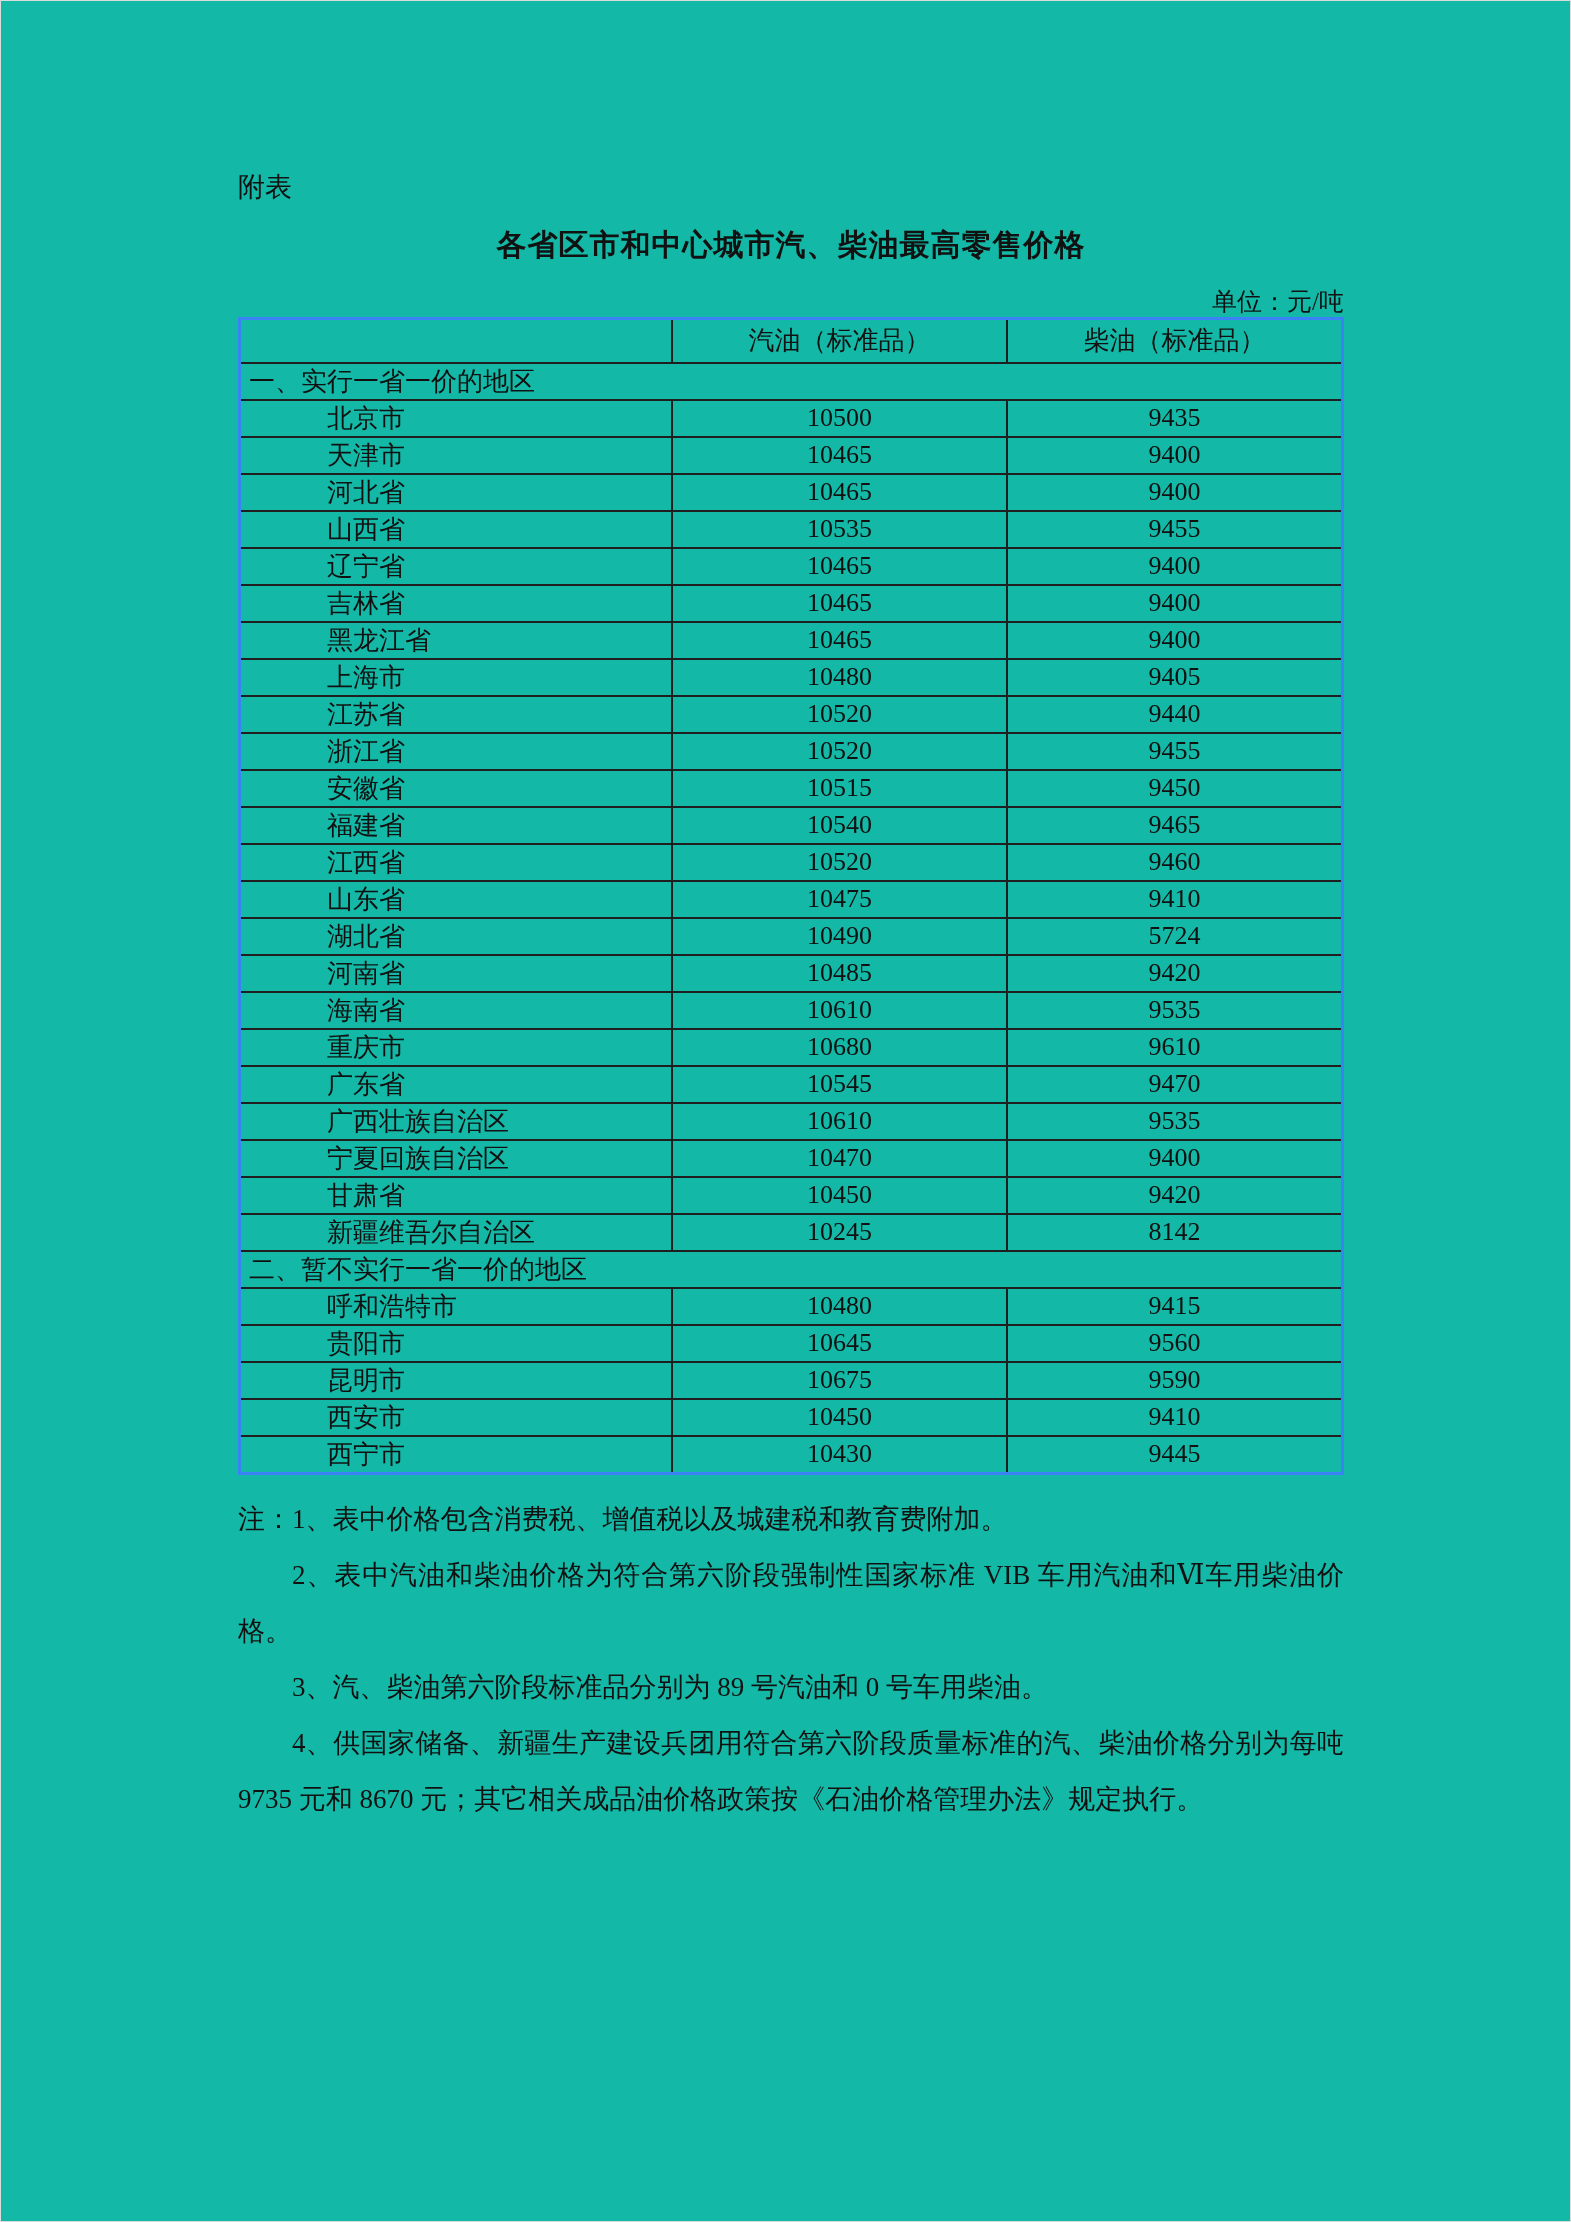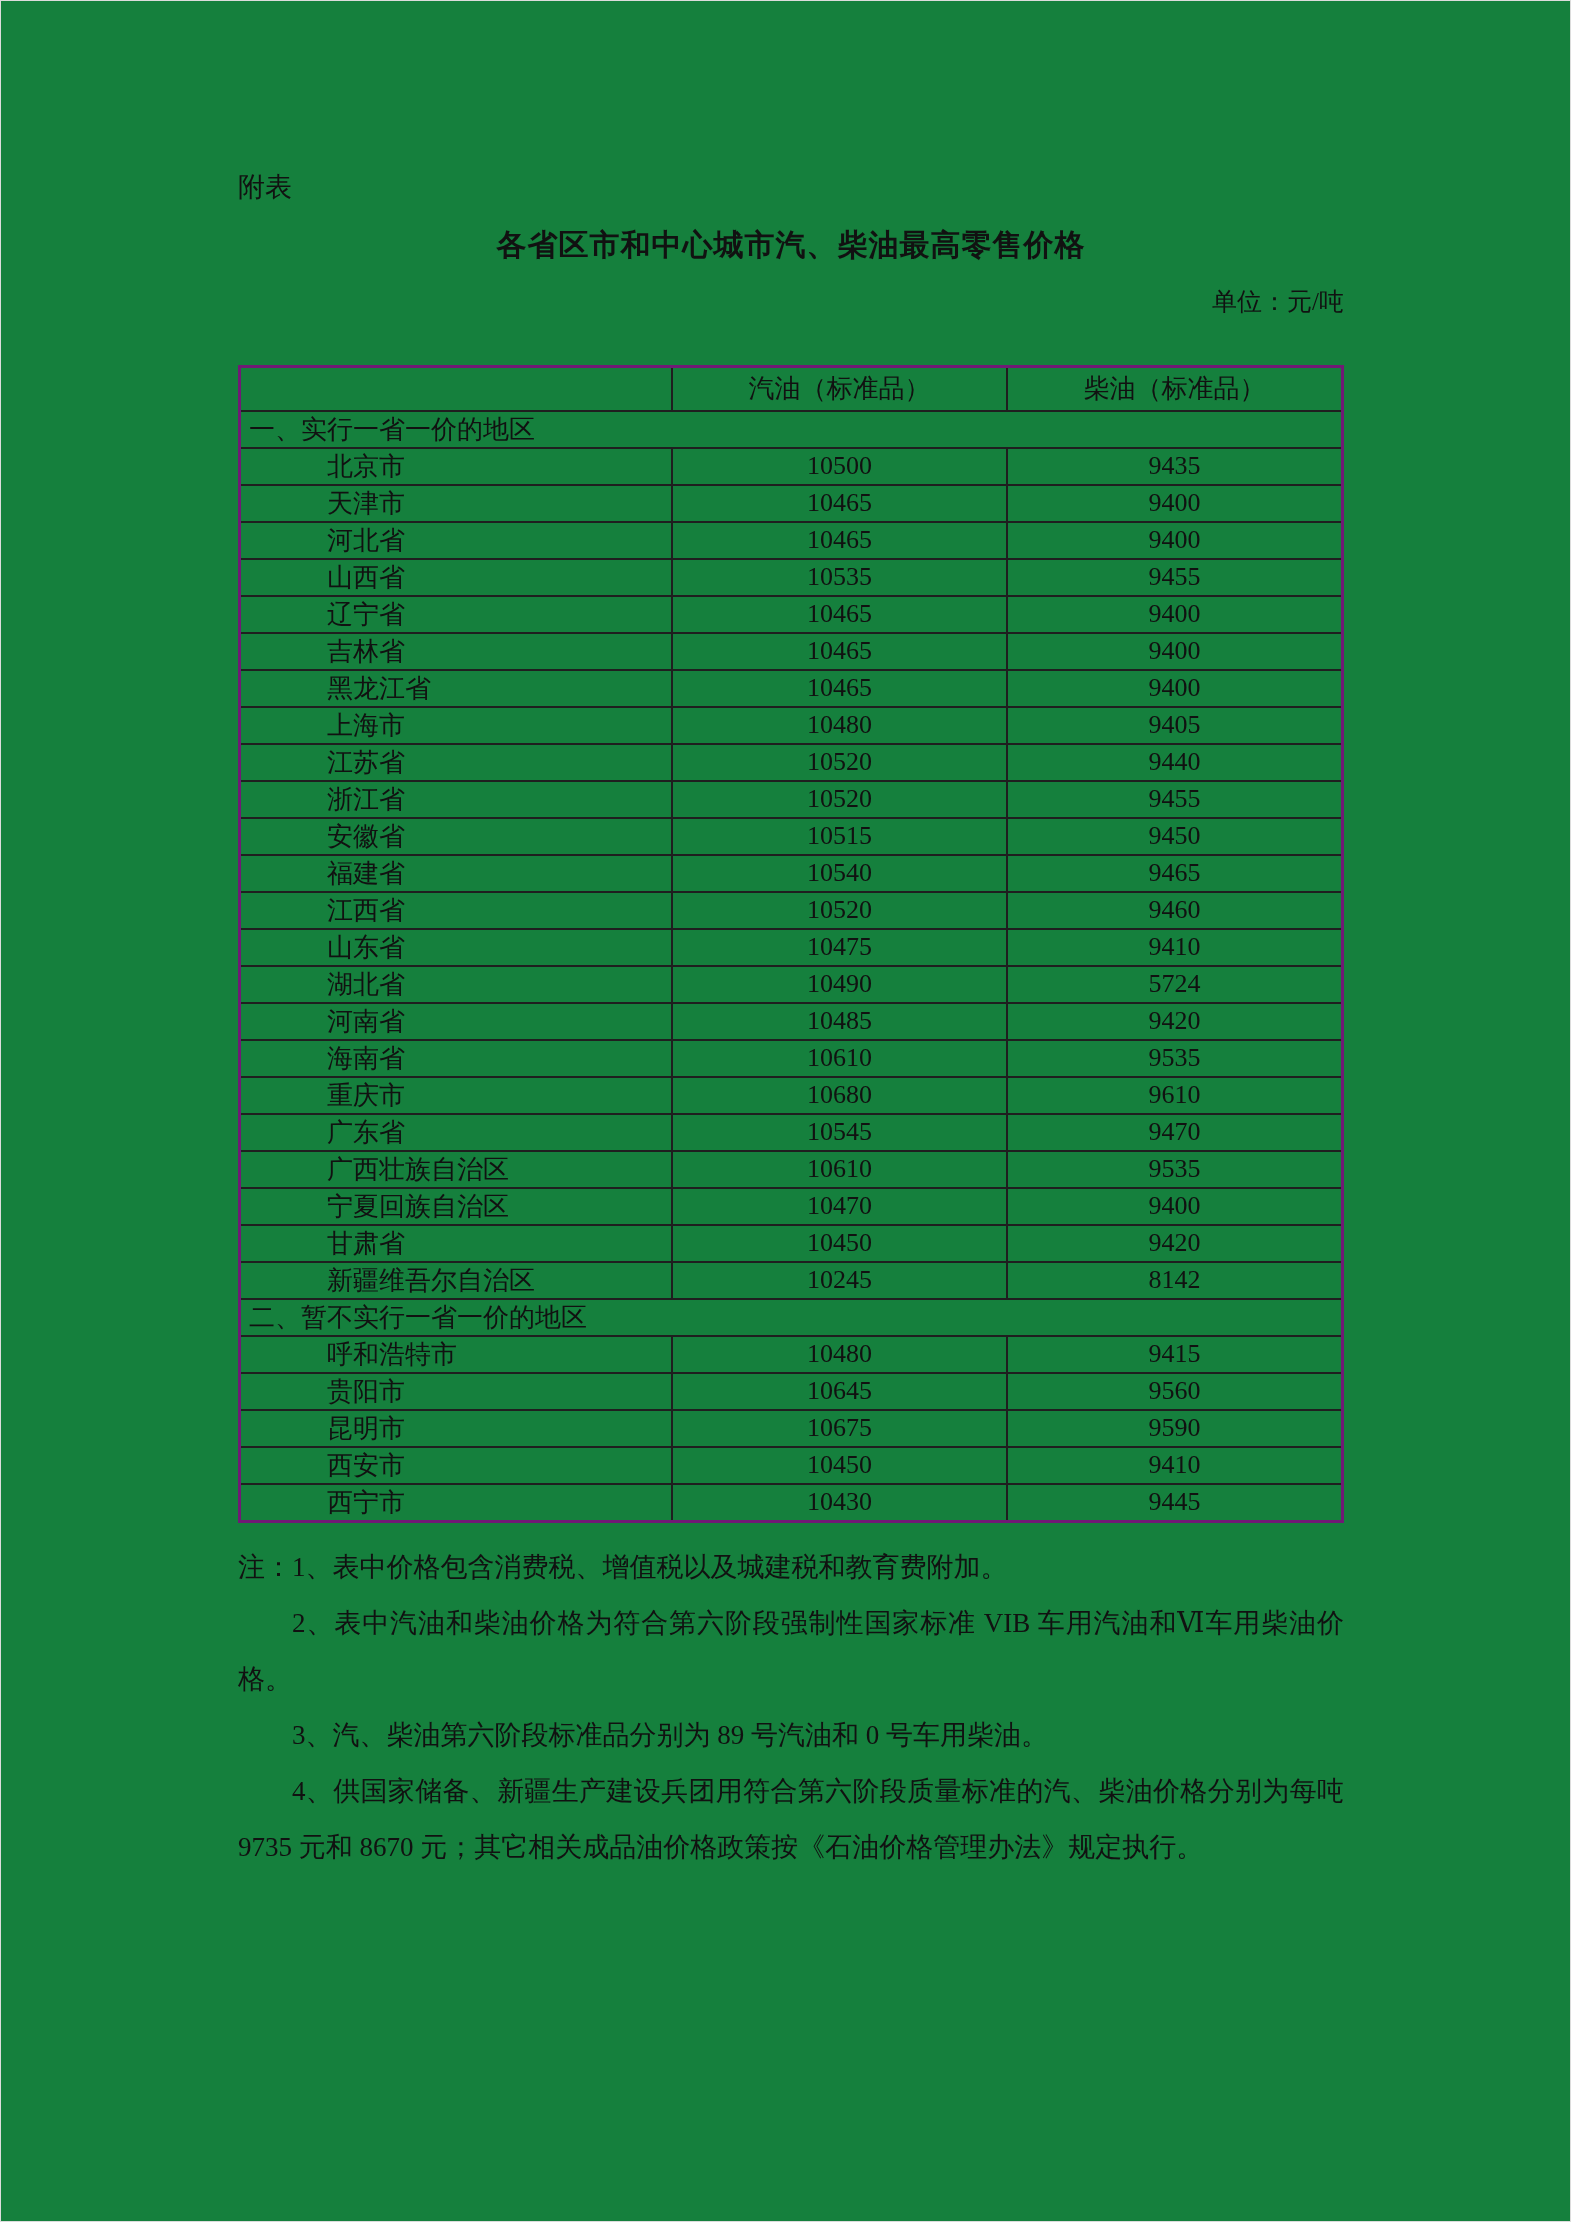--- a/index.html
+++ b/index.html
@@ -6,21 +6,21 @@
   html, body { background: #ffffff; }
   body {
     width: 1571px;
     height: 2222px;
     font-family: "Liberation Serif", "DejaVu Serif", serif;
     color: #111111;
   }
   .page {
     width: 1571px;
     height: 2222px;
-    background: #15803d;
+    background: #14b8a6;
     border: 1px solid #dcdcdc;
     overflow: hidden;
   }
   .content {
     padding: 170px 226px 0 237px; 
   }
   .attachment-label {
     font-size: 27px;
     line-height: 32px;
   }
@@ -35,22 +35,21 @@
   .unit-label {
     margin-top: 24px;
     text-align: right;
     font-size: 25px;
     line-height: 30px;
   }
   table.price-table {
     width: 100%;
     border-collapse: collapse;
     table-layout: fixed;
-    border: 3px solid #701a75;
-    margin-top: 48px;
+    border: 3px solid #3b82f6;
   }
   table.price-table th,
   table.price-table td {
     border: 2px solid #1f1f1f;
     font-weight: normal;
     font-size: 26px;
     vertical-align: middle;
   }
   table.price-table thead th {
     height: 44px;

